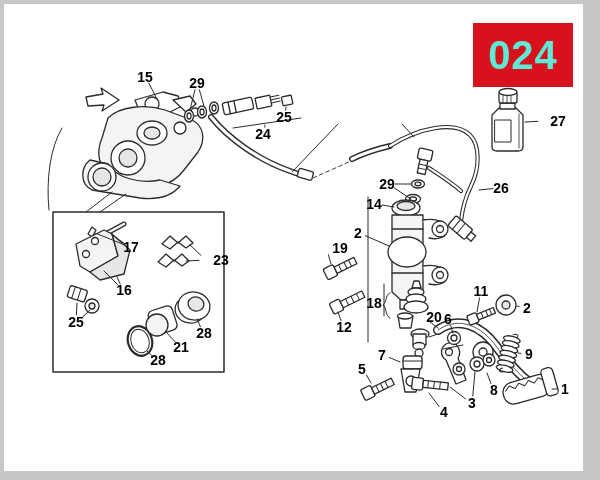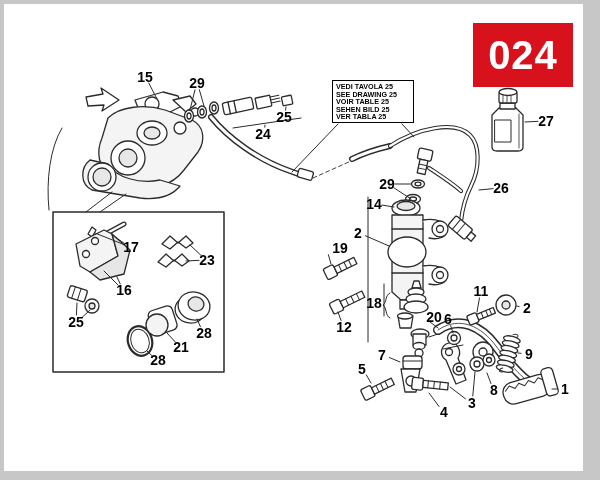--- a/index.html
+++ b/index.html
@@ -307,55 +307,48 @@
         <line x1="118.20000453124469" y1="285.17875376659714" x2="104" y2="271"></line>
         <line x1="120.20720141571987" y1="283.8367023005448" x2="117" y2="277"></line>
         <line x1="76.4204706649821" y1="315.0096751946724" x2="77" y2="303"></line>
         <line x1="82.07405281892237" y1="317.4444603858082" x2="90" y2="310"></line>
         <line x1="200.42229123600035" y1="326.7390096630006" x2="197" y2="319"></line>
         <line x1="175.34314575050763" y1="342.0502525316942" x2="167" y2="333"></line>
         <line x1="151.80834160637343" y1="355.5673354681992" x2="147" y2="351"></line>
       </g>
   </svg>
 
-  <div class="badge" style="background: rgb(216, 18, 28); color: #ffffff;">024</div>
-
-  <div class="note-box" id="note-box">
-      <div>VEDI TAVOLA 25</div>
-      <div>SEE DRAWING 25</div>
-      <div>VOIR TABLE 25</div>
-      <div>SEHEN BILD 25</div>
-      <div>VER TABLA 25</div>
-    </div>
+  <div class="badge" style="background: rgb(216, 18, 28); color: #5eead4;">024</div>
+
 
   <div id="callouts">
       <span class="callout" style="left: 145px; top: 77px;">15</span>
       <span class="callout" style="left: 197px; top: 83px;">29</span>
       <span class="callout" style="left: 284px; top: 117px;">25</span>
       <span class="callout" style="left: 263px; top: 134px;">24</span>
-      <span class="callout" style="left: 546px; top: 121px;">27</span>
+      <span class="callout" style="left: 558px; top: 121px;">27</span>
       <span class="callout" style="left: 501px; top: 188px;">26</span>
       <span class="callout" style="left: 387px; top: 184px;">29</span>
       <span class="callout" style="left: 374px; top: 204px;">14</span>
       <span class="callout" style="left: 358px; top: 233px;">2</span>
       <span class="callout" style="left: 340px; top: 248px;">19</span>
       <span class="callout" style="left: 344px; top: 327px;">12</span>
       <span class="callout" style="left: 374px; top: 303px;">18</span>
       <span class="callout" style="left: 391px; top: 317px; margin-left: 43px;">20</span>
       <span class="callout" style="left: 382px; top: 355px;">7</span>
       <span class="callout" style="left: 362px; top: 369px;">5</span>
       <span class="callout" style="left: 448px; top: 319px;">6</span>
       <span class="callout" style="left: 481px; top: 291px;">11</span>
       <span class="callout" style="left: 527px; top: 308px;">2</span>
       <span class="callout" style="left: 529px; top: 354px;">9</span>
       <span class="callout" style="left: 565px; top: 389px;">1</span>
       <span class="callout" style="left: 494px; top: 390px;">8</span>
       <span class="callout" style="left: 472px; top: 403px;">3</span>
       <span class="callout" style="left: 444px; top: 412px;">4</span>
       <span class="callout" style="left: 131px; top: 247px;">17</span>
-      <span class="callout" style="left: 207px; top: 260px;">23</span>
+      <span class="callout" style="left: 221px; top: 260px;">23</span>
       <span class="callout" style="left: 124px; top: 290px;">16</span>
       <span class="callout" style="left: 76px; top: 322px;">25</span>
       <span class="callout" style="left: 204px; top: 333px;">28</span>
       <span class="callout" style="left: 181px; top: 347px;">21</span>
       <span class="callout" style="left: 158px; top: 360px;">28</span>
     </div>
 </div>
 
 </body></html>

